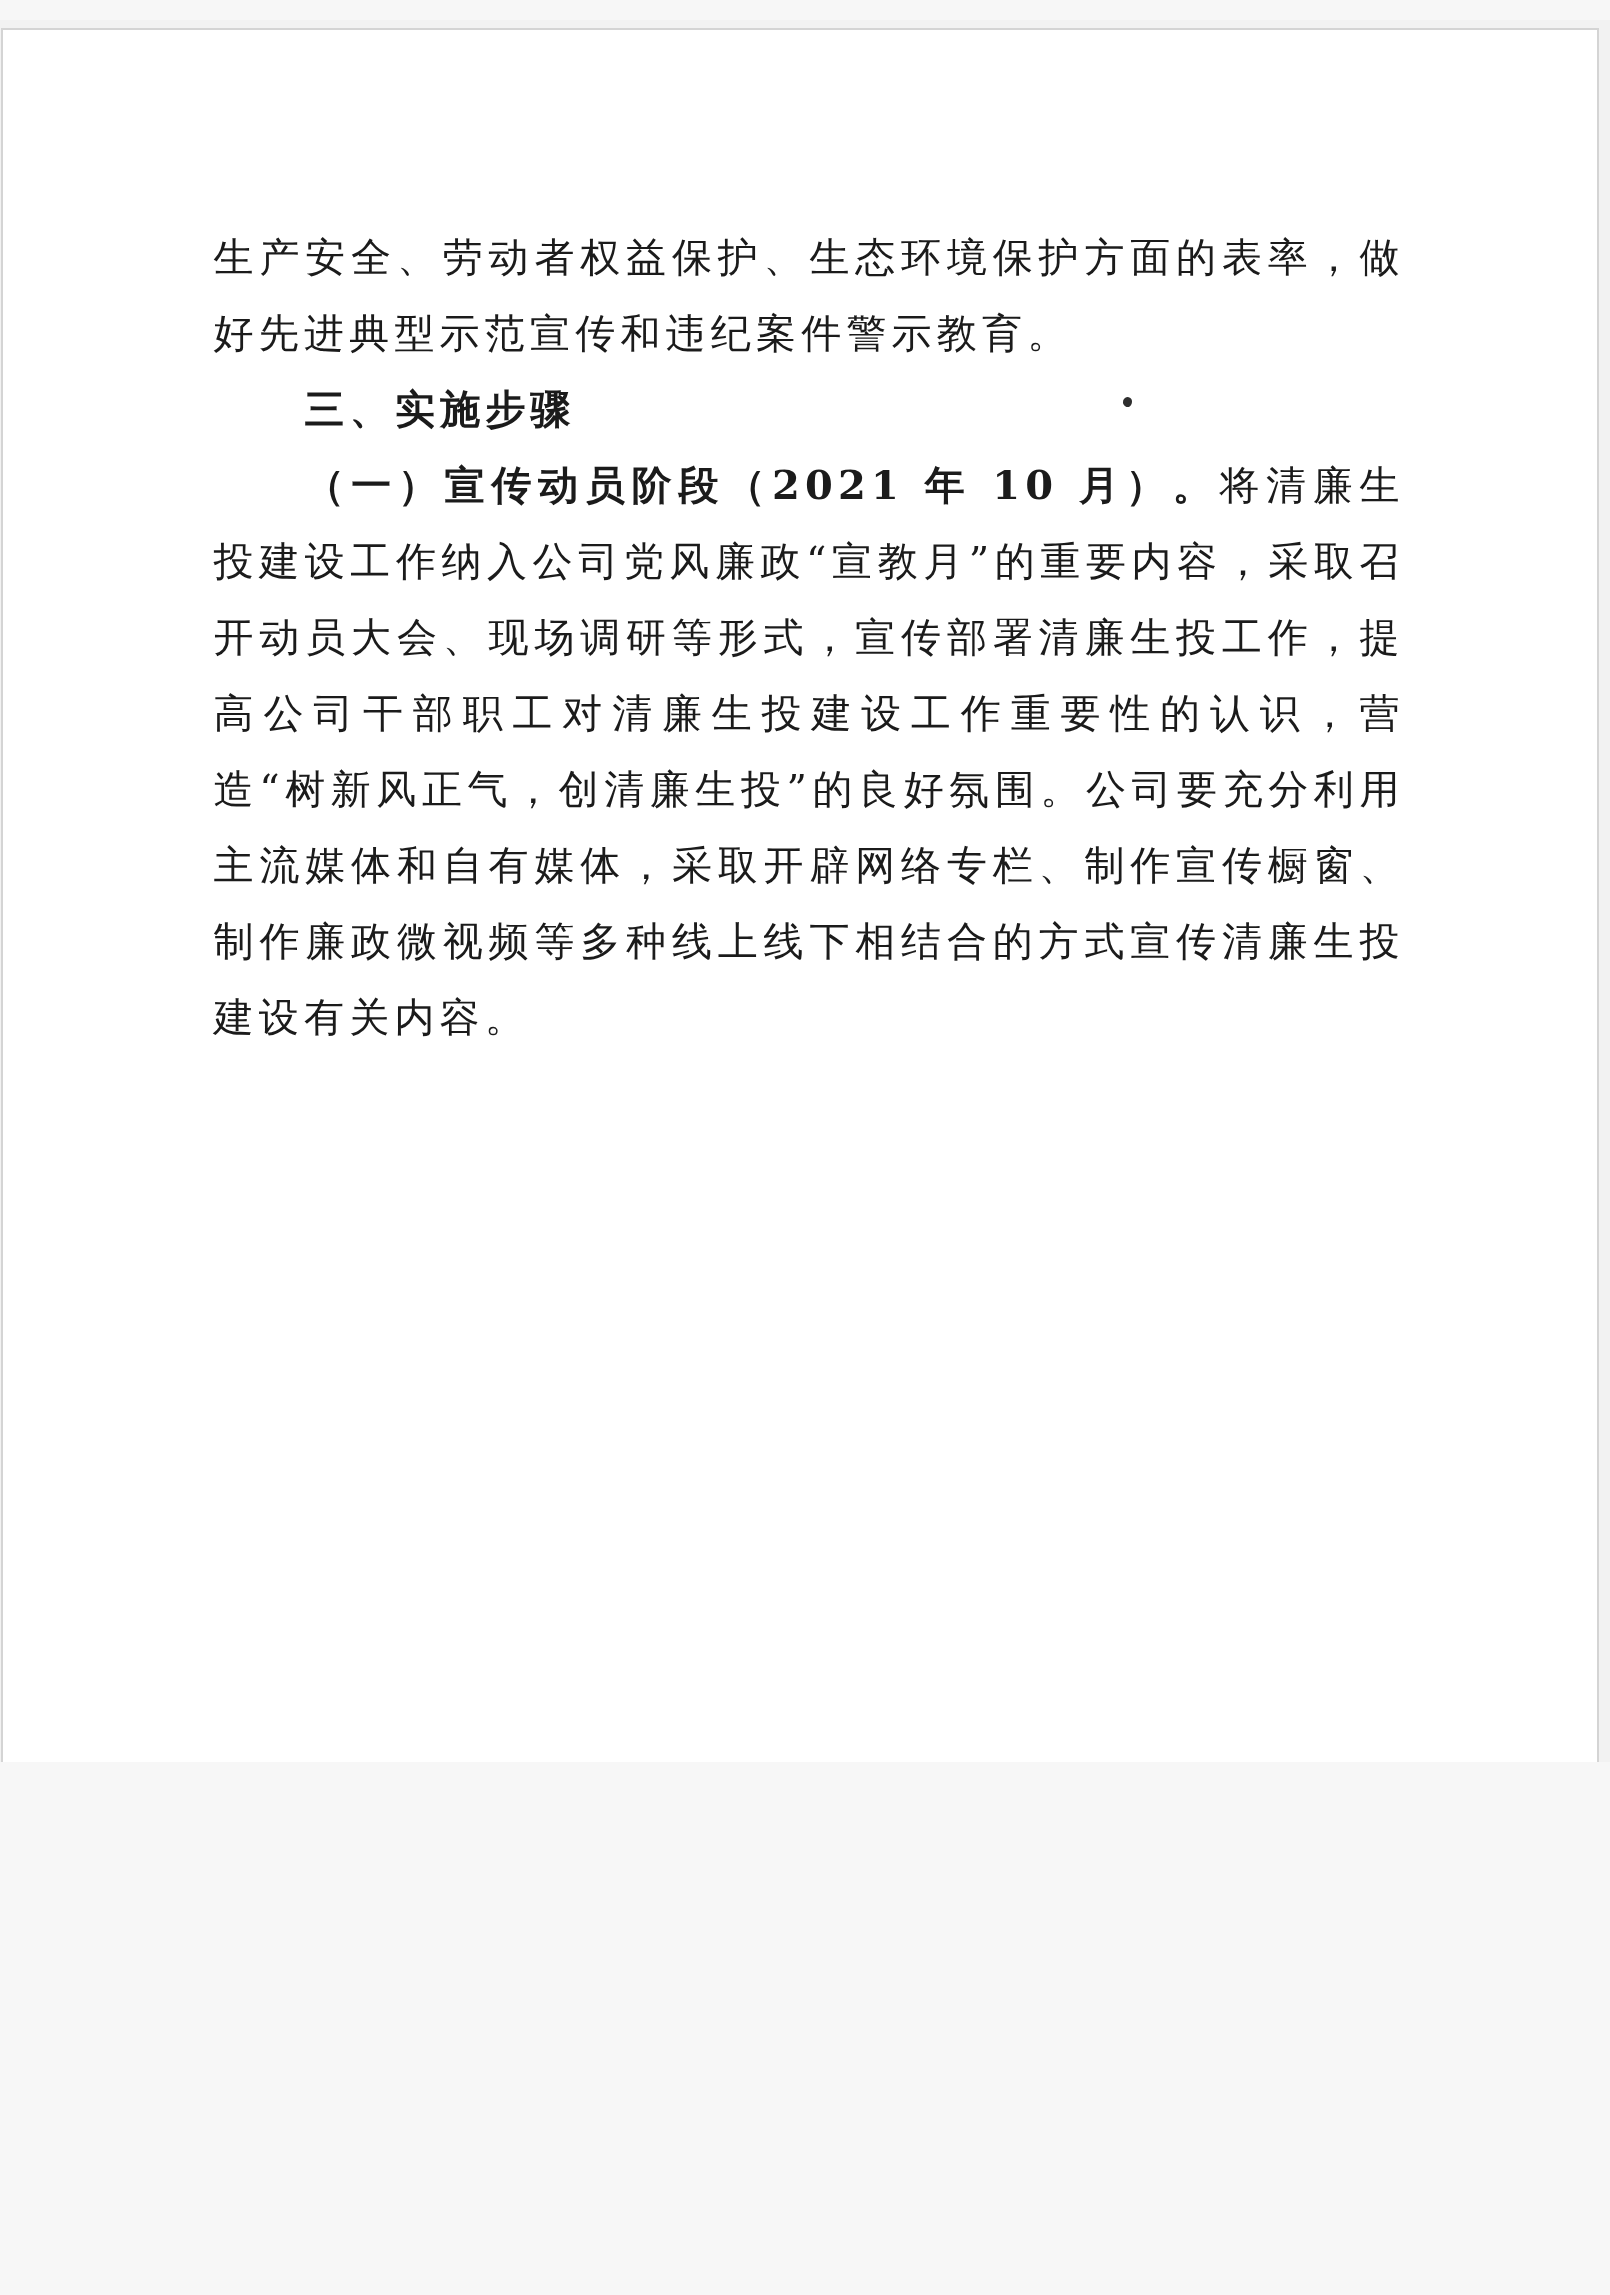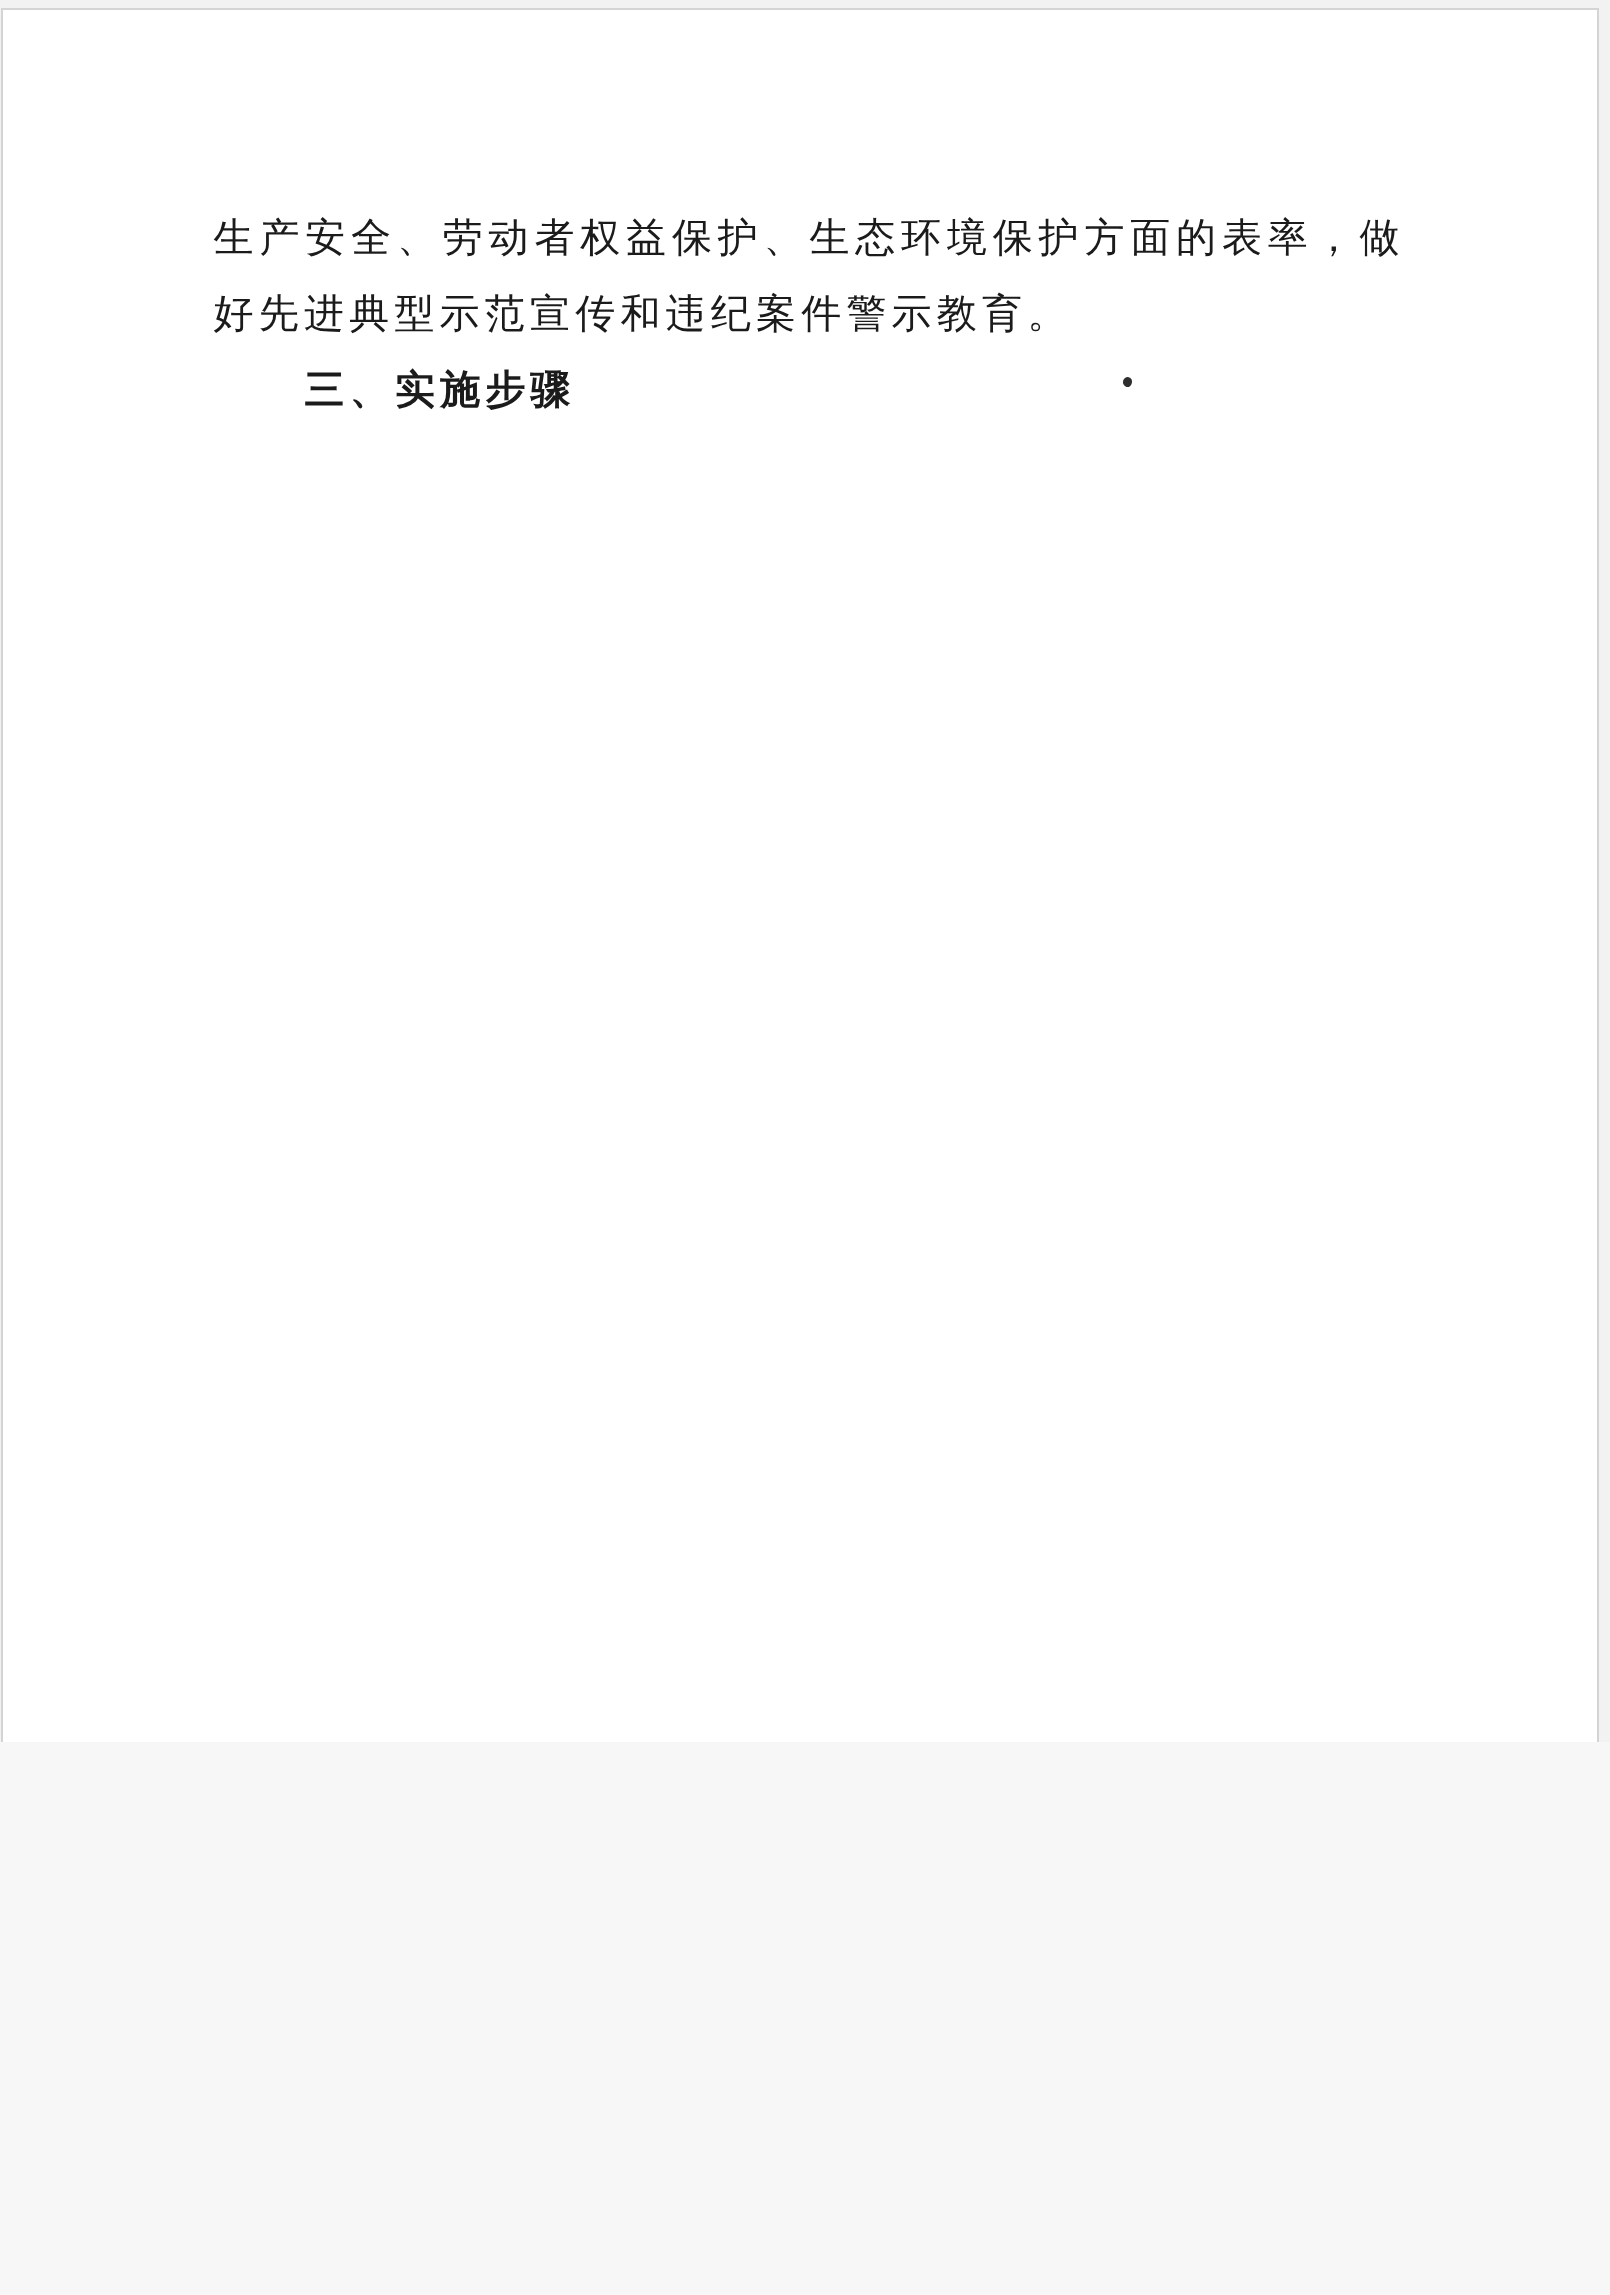--- a/index.html
+++ b/index.html
@@ -7,20 +7,21 @@
     padding: 0;
     background: #f7f7f7;
   }
   .viewport {
     position: relative;
     width: 1611px;
     height: 1742px;
     background: #f2f2f2;
     overflow: hidden;
     font-family: "DejaVu Serif", "Liberation Serif", serif;
+    margin-top: 20px;
   }
   .page {
     position: absolute;
     left: 0.6px;
     top: 7.8px;
     width: 1594px;
     height: 2271px;
     background: #ffffff;
     border: 2.6px solid #d4d4d4;
   }
@@ -79,20 +80,21 @@
   .smudge.s5 { left: 1245px; top: 2255px; width: 91px; height: 9.7px; }
 </style>
 </head>
 <body>
 
 <div class="viewport">
   <div class="page">
     <div class="content" id="document-body">
         <p class="para-continuation"><span>生产安全、劳动者权益保护、生态环境保护方面的表率，做好先进典型示范宣传和违纪案件警示教育。</span></p>
         <p class="section-heading"><b class="lead">三、实施步骤</b></p>
+        <p class="para-indent"><b class="lead">（一）宣传动员阶段（2021 年 10 月）。</b><span>将清廉生投建设工作纳入公司党风廉政“宣教月”的重要内容，采取召开动员大会、现场调研等形式，宣传部署清廉生投工作，提高公司干部职工对清廉生投建设工作重要性的认识，营造“树新风正气，创清廉生投”的良好氛围。公司要充分利用主流媒体和自有媒体，采取开辟网络专栏、制作宣传橱窗、制作廉政微视频等多种线上线下相结合的方式宣传清廉生投建设有关内容。</span></p>
       </div>
     <div class="speck"></div>
     <div class="smudge s1"></div>
     <div class="smudge s2"></div>
     <div class="smudge s3"></div>
     <div class="smudge s4"></div>
     <div class="smudge s5"></div>
   </div>
 </div>
 

